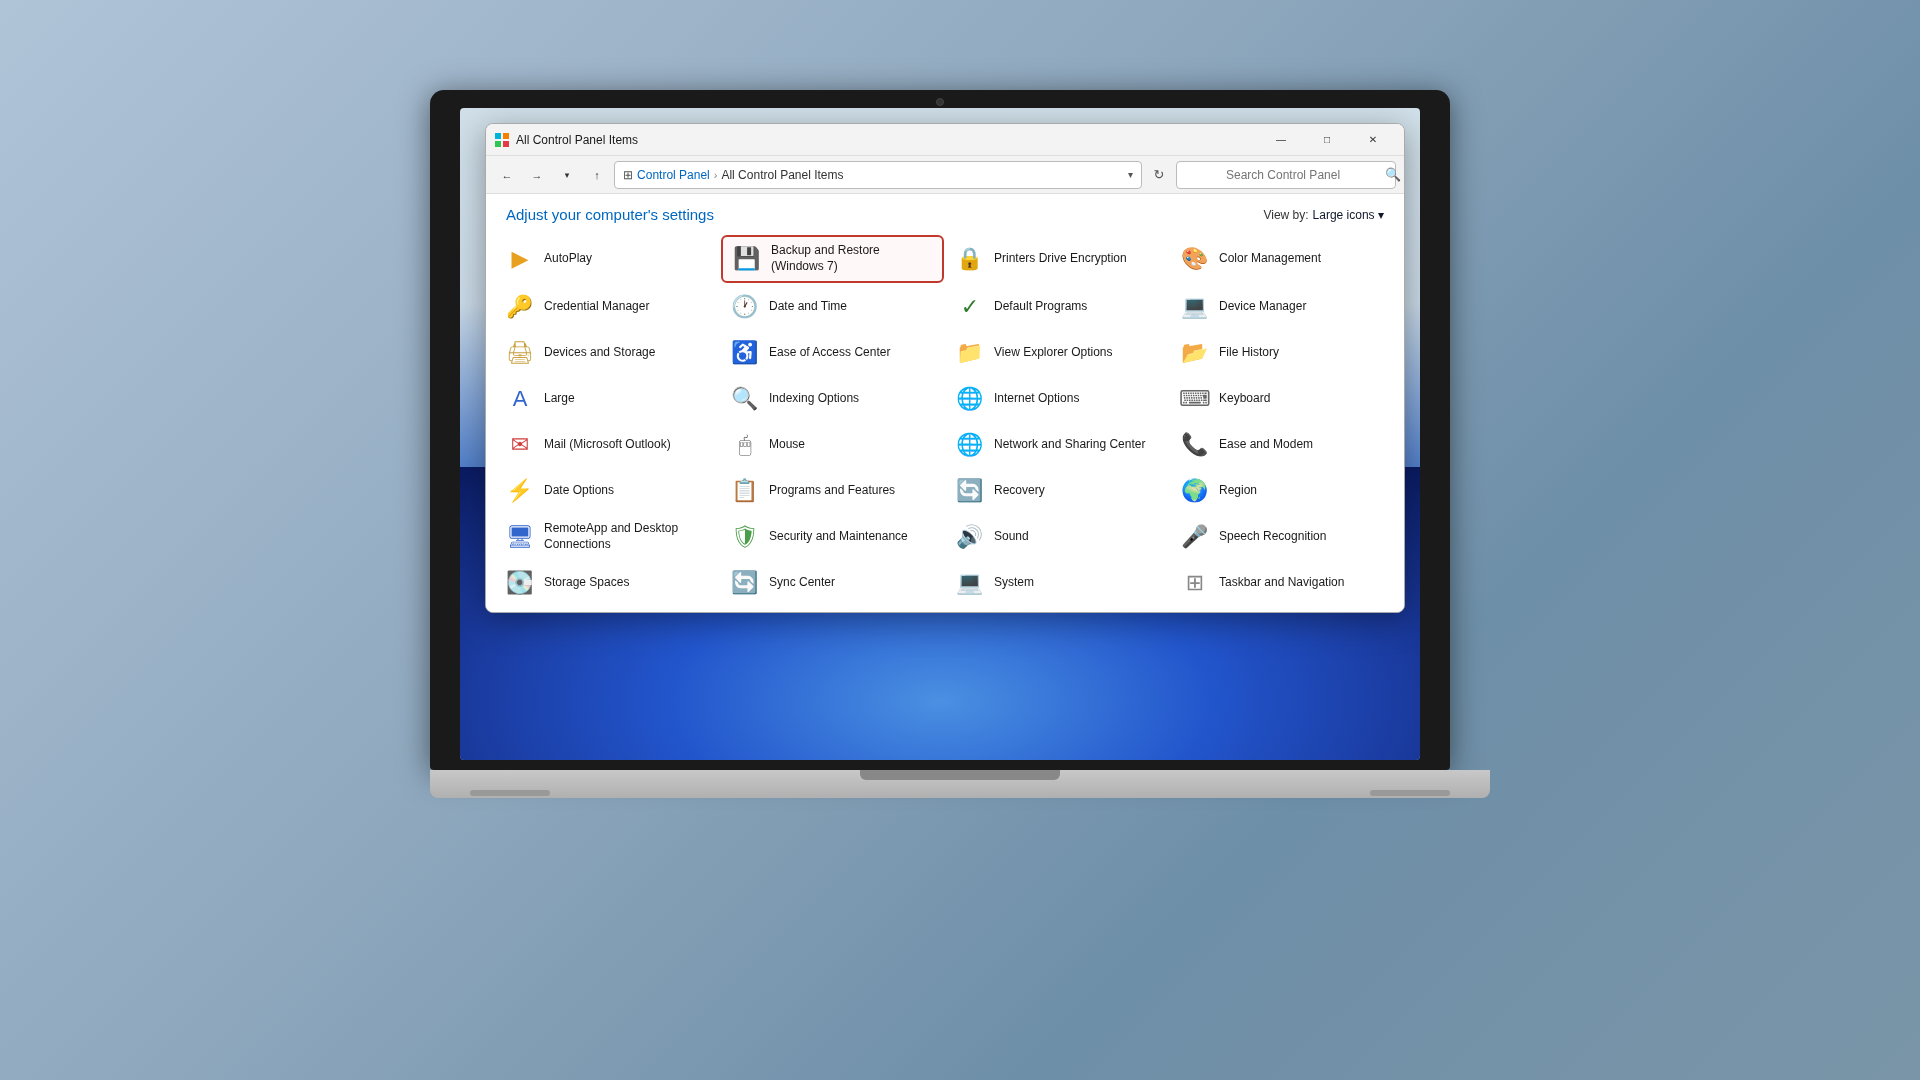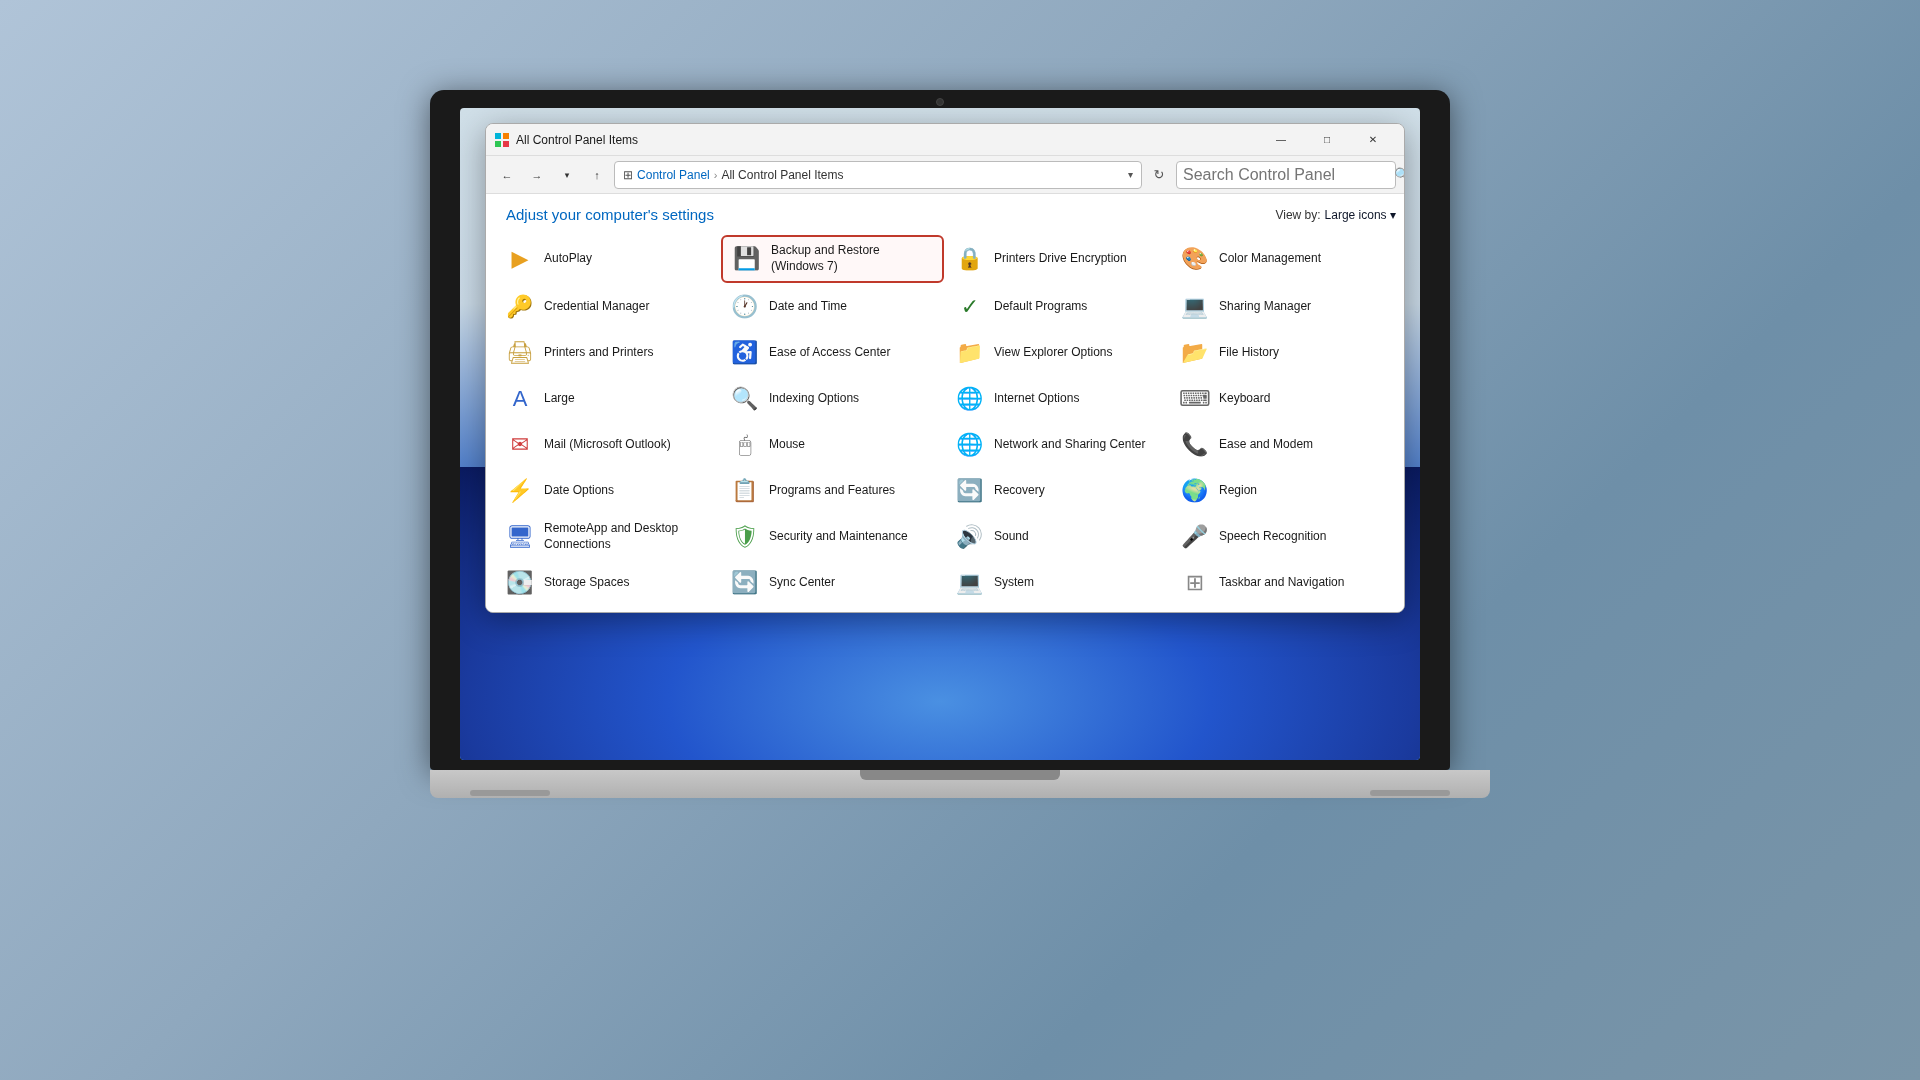--- a/index.html
+++ b/index.html
@@ -185,36 +185,37 @@
       border-radius: 4px;
       display: flex;
       align-items: center;
       padding: 0 6px;
       gap: 4px;
     }
 
     .search-box input {
       border: none;
       outline: none;
-      font-size: 16px;
+      font-size: 12px;
       flex: 1;
       color: #000000;
+      margin-left: 43px;
     }
 
     
     .main-content {
       flex: 1;
       background: white;
       overflow-y: auto;
       display: flex;
       flex-direction: column;
     }
 
     .content-header {
-      padding: 12px 8px 8px 20px;
+      padding: 12px 20px 8px 20px;
       display: flex;
       align-items: center;
       justify-content: space-between;
       flex-shrink: 0;
     }
 
     .adjust-title {
       font-size: 15px;
       color: #0067c0;
       font-weight: 400;
@@ -404,25 +405,25 @@
               <div class="item">
                 <div class="item-icon" style="color: rgb(80, 128, 224); font-size: 22px;">🕐</div>
                 <span class="item-label">Date and Time</span>
               </div>
               <div class="item">
                 <div class="item-icon" style="color: rgb(42, 122, 42); font-size: 22px;">✓</div>
                 <span class="item-label">Default Programs</span>
               </div>
               <div class="item">
                 <div class="item-icon" style="color: rgb(136, 136, 136); font-size: 22px;">💻</div>
-                <span class="item-label">Sharing Manager</span>
+                <span class="item-label">Device Manager</span>
               </div>
               <div class="item">
                 <div class="item-icon" style="color: rgb(200, 160, 64); font-size: 22px;">🖨</div>
-                <span class="item-label">Printers and Printers</span>
+                <span class="item-label">Devices and Storage</span>
               </div>
               <div class="item">
                 <div class="item-icon" style="color: rgb(42, 154, 42); font-size: 22px;">♿</div>
                 <span class="item-label">Ease of Access Center</span>
               </div>
               <div class="item">
                 <div class="item-icon" style="color: rgb(232, 192, 48); font-size: 22px;">📁</div>
                 <span class="item-label">View Explorer Options</span>
               </div>
               <div class="item">

